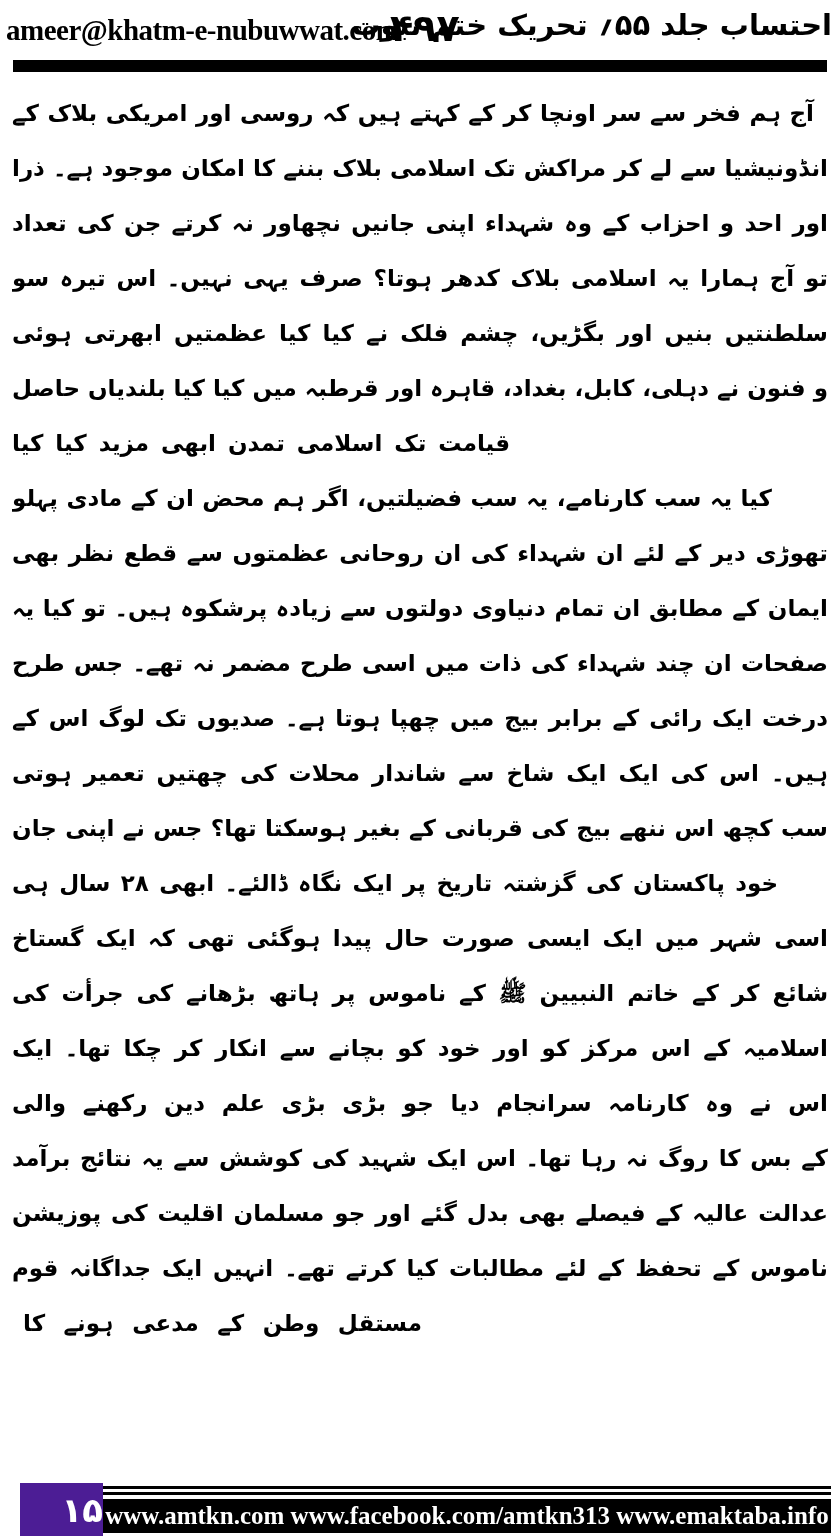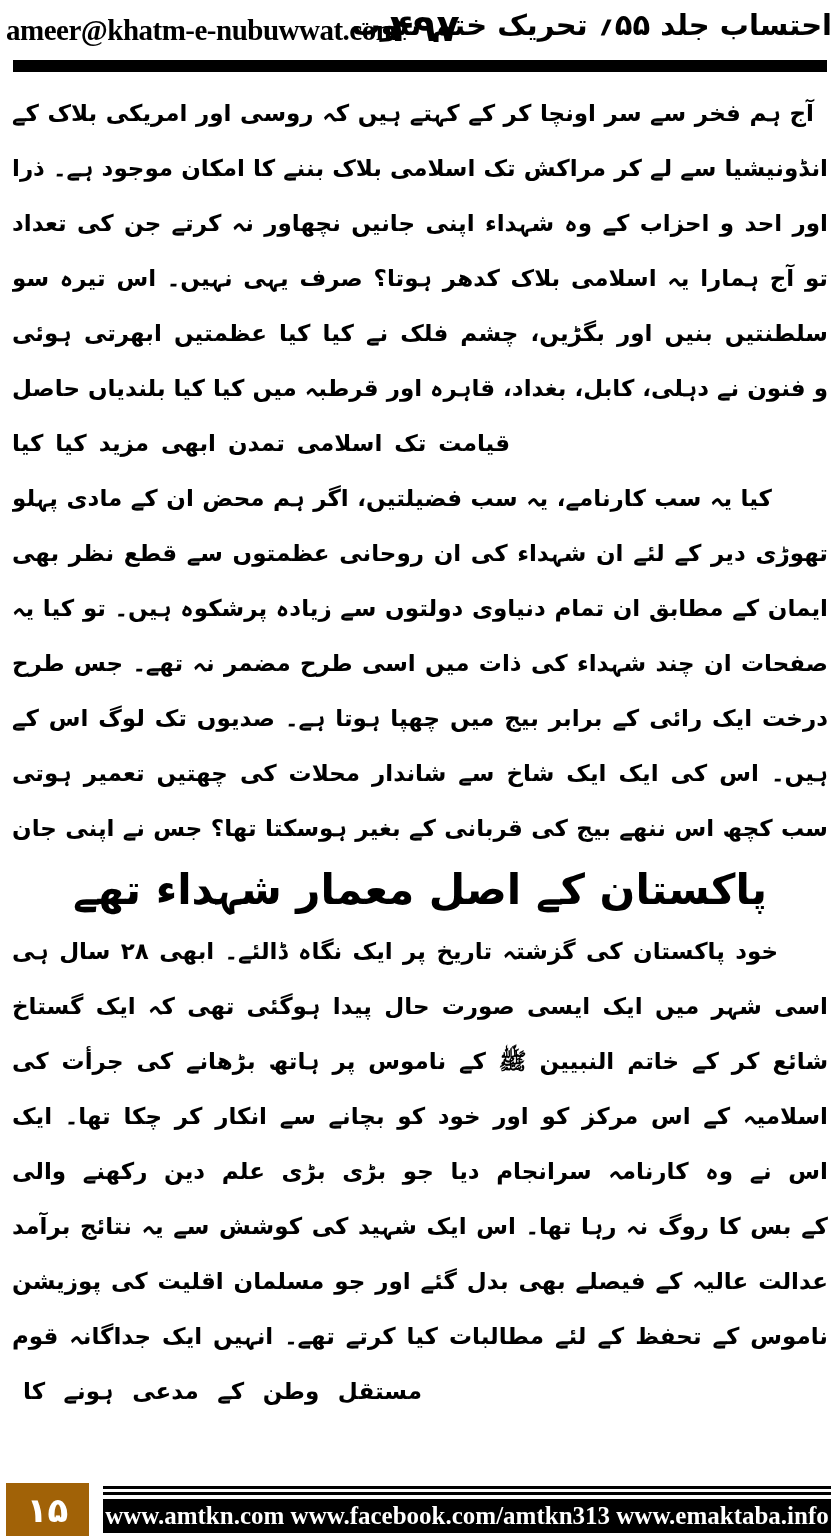--- a/index.html
+++ b/index.html
@@ -58,23 +58,23 @@
   .section-heading {
     direction: rtl;
     height: 68px; line-height: 68px;
     font-size: 42px; font-weight: bold;
     text-align: center; text-align-last: center;
     font-family: "DejaVu Sans", sans-serif;
   }
 
   
   .footer-pagebox {
-    position: absolute; left: 6px; top: 1483px;
-    width: 83px; height: 53px; background: #a16207;
-    display: flex; align-items: center; justify-content: center;
+    position: absolute; left: 20px; top: 1483px;
+    width: 83px; height: 53px; background: #4c1d95;
+    display: flex; align-items: center; justify-content: flex-end;
   }
   .footer-pagenum {
     color: #fff; font-weight: bold; font-size: 34px;
     direction: rtl; font-family: "DejaVu Sans", sans-serif;
   }
   .footer-line-a {
     position: absolute; left: 103px; right: 9px; top: 1486px;
     height: 3px; background: #000;
   }
   .footer-line-b {
@@ -113,21 +113,20 @@
     <div class="line l7">قیامت تک اسلامی تمدن ابھی مزید کیا کیا عروج حاصل کرتا ہے۔</div>
 
     <div class="line l8">کیا یہ سب کارنامے، یہ سب فضیلتیں، اگر ہم محض ان کے مادی پہلو پر ہی توجہ دیں اور</div>
     <div class="line">تھوڑی دیر کے لئے ان شہداء کی ان روحانی عظمتوں سے قطع نظر بھی کرلیں جو میرے اور آپ کے</div>
     <div class="line">ایمان کے مطابق ان تمام دنیاوی دولتوں سے زیادہ پرشکوہ ہیں۔ تو کیا یہ تاریخ کے تمام درخشندہ</div>
     <div class="line">صفحات ان چند شہداء کی ذات میں اسی طرح مضمر نہ تھے۔ جس طرح شاہ بلوط کا ایک تناور اور عظیم</div>
     <div class="line">درخت ایک رائی کے برابر بیج میں چھپا ہوتا ہے۔ صدیوں تک لوگ اس کے سائے میں بیٹھتے</div>
     <div class="line">ہیں۔ اس کی ایک ایک شاخ سے شاندار محلات کی چھتیں تعمیر ہوتی ہیں۔ فرنیچر بنتے ہیں۔ لیکن کیا یہ</div>
     <div class="line">سب کچھ اس ننھے بیج کی قربانی کے بغیر ہوسکتا تھا؟ جس نے اپنی جان نچھاور کر دی تا کہ ان عظمتوں</div>
 
-    <div class="section-heading">پاکستان کے اصل معمار شہداء تھے</div>
 
     <div class="line l16">خود پاکستان کی گزشتہ تاریخ پر ایک نگاہ ڈالئے۔ ابھی ۲۸ سال ہی تو گزرے ہیں کہ</div>
     <div class="line">اسی شہر میں ایک ایسی صورت حال پیدا ہوگئی تھی کہ ایک گستاخ ہندو نے رنگیلا رسول نامی کتاب</div>
     <div class="line">شائع کر کے خاتم النبیین ﷺ کے ناموس پر ہاتھ بڑھانے کی جرأت کی تھی۔ ملک کا قانون ملت</div>
     <div class="line">اسلامیہ کے اس مرکز کو اور خود کو بچانے سے انکار کر چکا تھا۔ ایک غریب بڑھئی کا نحیف لڑکا اٹھا اور</div>
     <div class="line">اس نے وہ کارنامہ سرانجام دیا جو بڑی بڑی علم دین رکھنے والی شخصیتوں اور بارسوخ سیاسی لیڈروں</div>
     <div class="line">کے بس کا روگ نہ رہا تھا۔ اس ایک شہید کی کوشش سے یہ نتائج برآمد ہوئے کہ قانون بھی بدل گیا۔</div>
     <div class="line">عدالت عالیہ کے فیصلے بھی بدل گئے اور جو مسلمان اقلیت کی پوزیشن میں اپنے رسول ﷺ کے</div>
     <div class="line">ناموس کے تحفظ کے لئے مطالبات کیا کرتے تھے۔ انہیں ایک جداگانہ قوم کی حیثیت میں ایک</div>
     <div class="line l24">مستقل وطن کے مدعی ہونے کا حوصلہ مل گیا۔</div>

